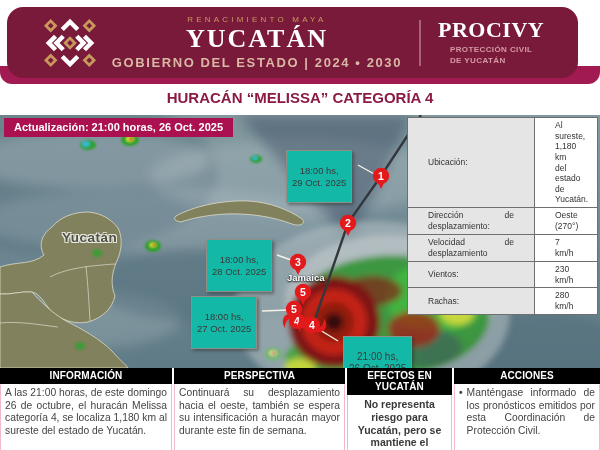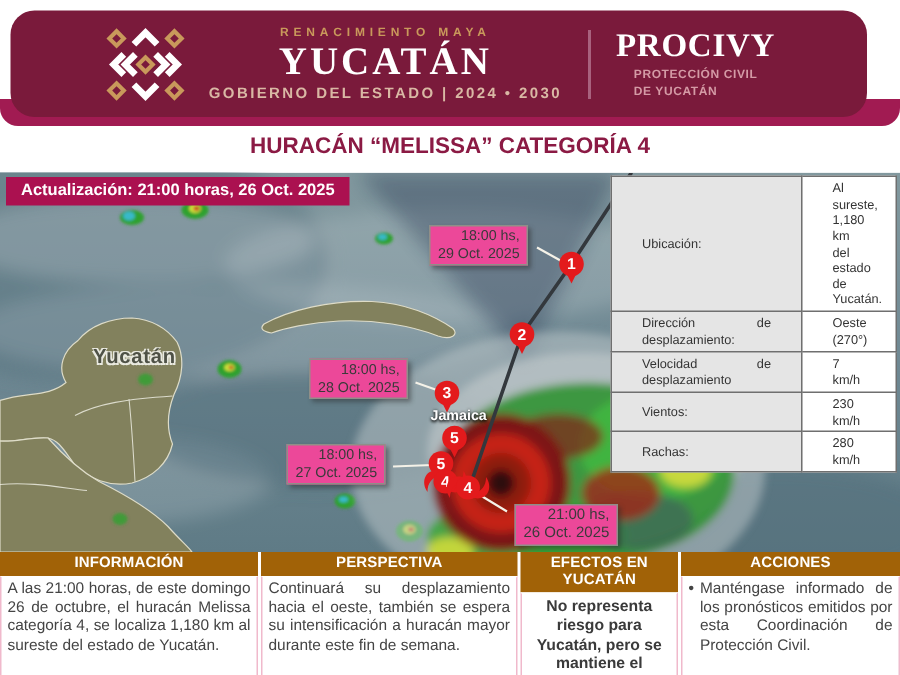--- a/index.html
+++ b/index.html
@@ -8,64 +8,64 @@
 
   
   .header{position:absolute;top:0;left:0;width:600px;height:86px;}
   .header-strip{position:absolute;left:0;top:66px;width:600px;height:18px;
                 background:#A11B52;border-radius:0 0 12px 12px;}
   .header-card{position:absolute;left:7px;top:7px;width:571px;height:71px;
                background:#7A1A3B;border-radius:16px;
                display:flex;align-items:center;justify-content:center;gap:13px;}
   .logo{width:58px;height:54px;flex:0 0 auto;}
   .brand-text{display:flex;flex-direction:column;align-items:center;}
-  .brand-small{font-size:8px;font-weight:bold;letter-spacing:3.2px;color:#C9995B;}
+  .brand-small{font-size:8px;font-weight:normal;letter-spacing:3.2px;color:#C9995B;}
   .brand-name{font-family:"Liberation Serif",serif;font-size:26px;font-weight:bold;
               color:#fff;letter-spacing:2px;line-height:1.05;margin-top:1px;}
-  .brand-sub{font-size:10px;font-weight:bold;letter-spacing:1.6px;color:#D9B8A4;margin-top:3px;text-align:right;}
+  .brand-sub{font-size:13px;font-weight:bold;letter-spacing:1.6px;color:#D9B8A4;margin-top:3px;text-align:right;}
   .v-divider{width:2px;height:46px;background:#A8627E;margin:0 4px;}
   .org-block{display:flex;flex-direction:column;align-items:center;}
   .org-name{font-family:"Liberation Serif",serif;font-size:22px;font-weight:bold;
             color:#fff;letter-spacing:.5px;line-height:1;}
   .org-sub{font-size:8px;font-weight:bold;color:#D49AA5;letter-spacing:.4px;
            line-height:1.3;margin-top:4px;}
 
   
   .page-title{position:absolute;top:89px;left:0;width:600px;text-align:center;
               font-size:15px;font-weight:bold;color:#8B1A44;}
 
   
   .map{position:absolute;top:115px;left:0;width:600px;height:253px;overflow:hidden;}
   .map svg{position:absolute;left:0;top:0;}
   .update-banner{position:absolute;left:4px;top:3px;background:#AB1150;color:#fff;
                  font-weight:bold;font-size:11px;padding:3px 10px 4px;white-space:nowrap;}
-  .mlabel{position:absolute;background:#ec4899;border:1px solid #8F8F88;
+  .mlabel{position:absolute;background:#14b8a6;border:1px solid #8F8F88;
           box-shadow:2px 2px 3px rgba(40,40,40,.45);font-size:9.5px;line-height:1.22;
-          color:#3A3A3A;text-align:right;padding:1px 5px;white-space:nowrap;}
+          color:#3A3A3A;text-align:center;padding:14px 5px;white-space:nowrap;}
   .mlabel.big{font-size:10px;margin-left:12px;}
   .lbl-yucatan{position:absolute;left:62px;top:115px;font-size:13.5px;font-weight:bold;
                color:#4E5146;letter-spacing:.5px;
                text-shadow:-1px -1px 0 #E9E9E0,1px -1px 0 #E9E9E0,-1px 1px 0 #E9E9E0,1px 1px 0 #E9E9E0;}
   .lbl-jamaica{position:absolute;left:287px;top:157px;font-size:9.5px;font-weight:bold;color:#fff;
                text-shadow:0 1px 2px rgba(0,0,0,.85),0 0 2px rgba(0,0,0,.7);}
 
   
   .info-table{position:absolute;left:407px;top:2px;width:191px;border-collapse:collapse;
               background:#fff;font-size:8.5px;color:#333;table-layout:fixed;}
   .info-table td{border:1px solid #6F6F6F;padding:2px 20px;vertical-align:middle;
                  line-height:1.25;background:#fff;}
   .info-table td.lab{background:#E5E5E5;width:86px;text-align:justify;}
   .info-table td.jus{text-align:justify;}
   .r-tall td{height:22px;} .r-short td{height:11px;}
 
   
   .footer{position:absolute;top:368px;left:0;width:600px;height:82px;display:grid;
           grid-template-columns:172px 171px 105px 146px;column-gap:2px;box-sizing:border-box;}
   .fcol{display:flex;flex-direction:column;min-width:0;}
-  .fhead{background:#a16207;color:#fff;font-weight:bold;font-size:10px;text-align:center;
+  .fhead{background:#000000;color:#fff;font-weight:bold;font-size:10px;text-align:center;
          padding:2px 0 3px;letter-spacing:.1px;}
   .fbody{flex:1;background:#fff;border:1px solid #F0B9CC;border-top:1px solid #fff;
          font-size:10.3px;color:#444;text-align:justify;padding:2px 4px;line-height:1.22;}
   .fbody.center{display:flex;align-items:center;justify-content:center;text-align:center;
                 font-weight:bold;color:#3A3A3A;font-size:10.5px;padding:2px 6px;}
   .fbody.bul{display:flex;gap:4px;}
   .bullet-mark{flex:0 0 auto;font-weight:bold;}
 </style>
 </head>
 <body>

